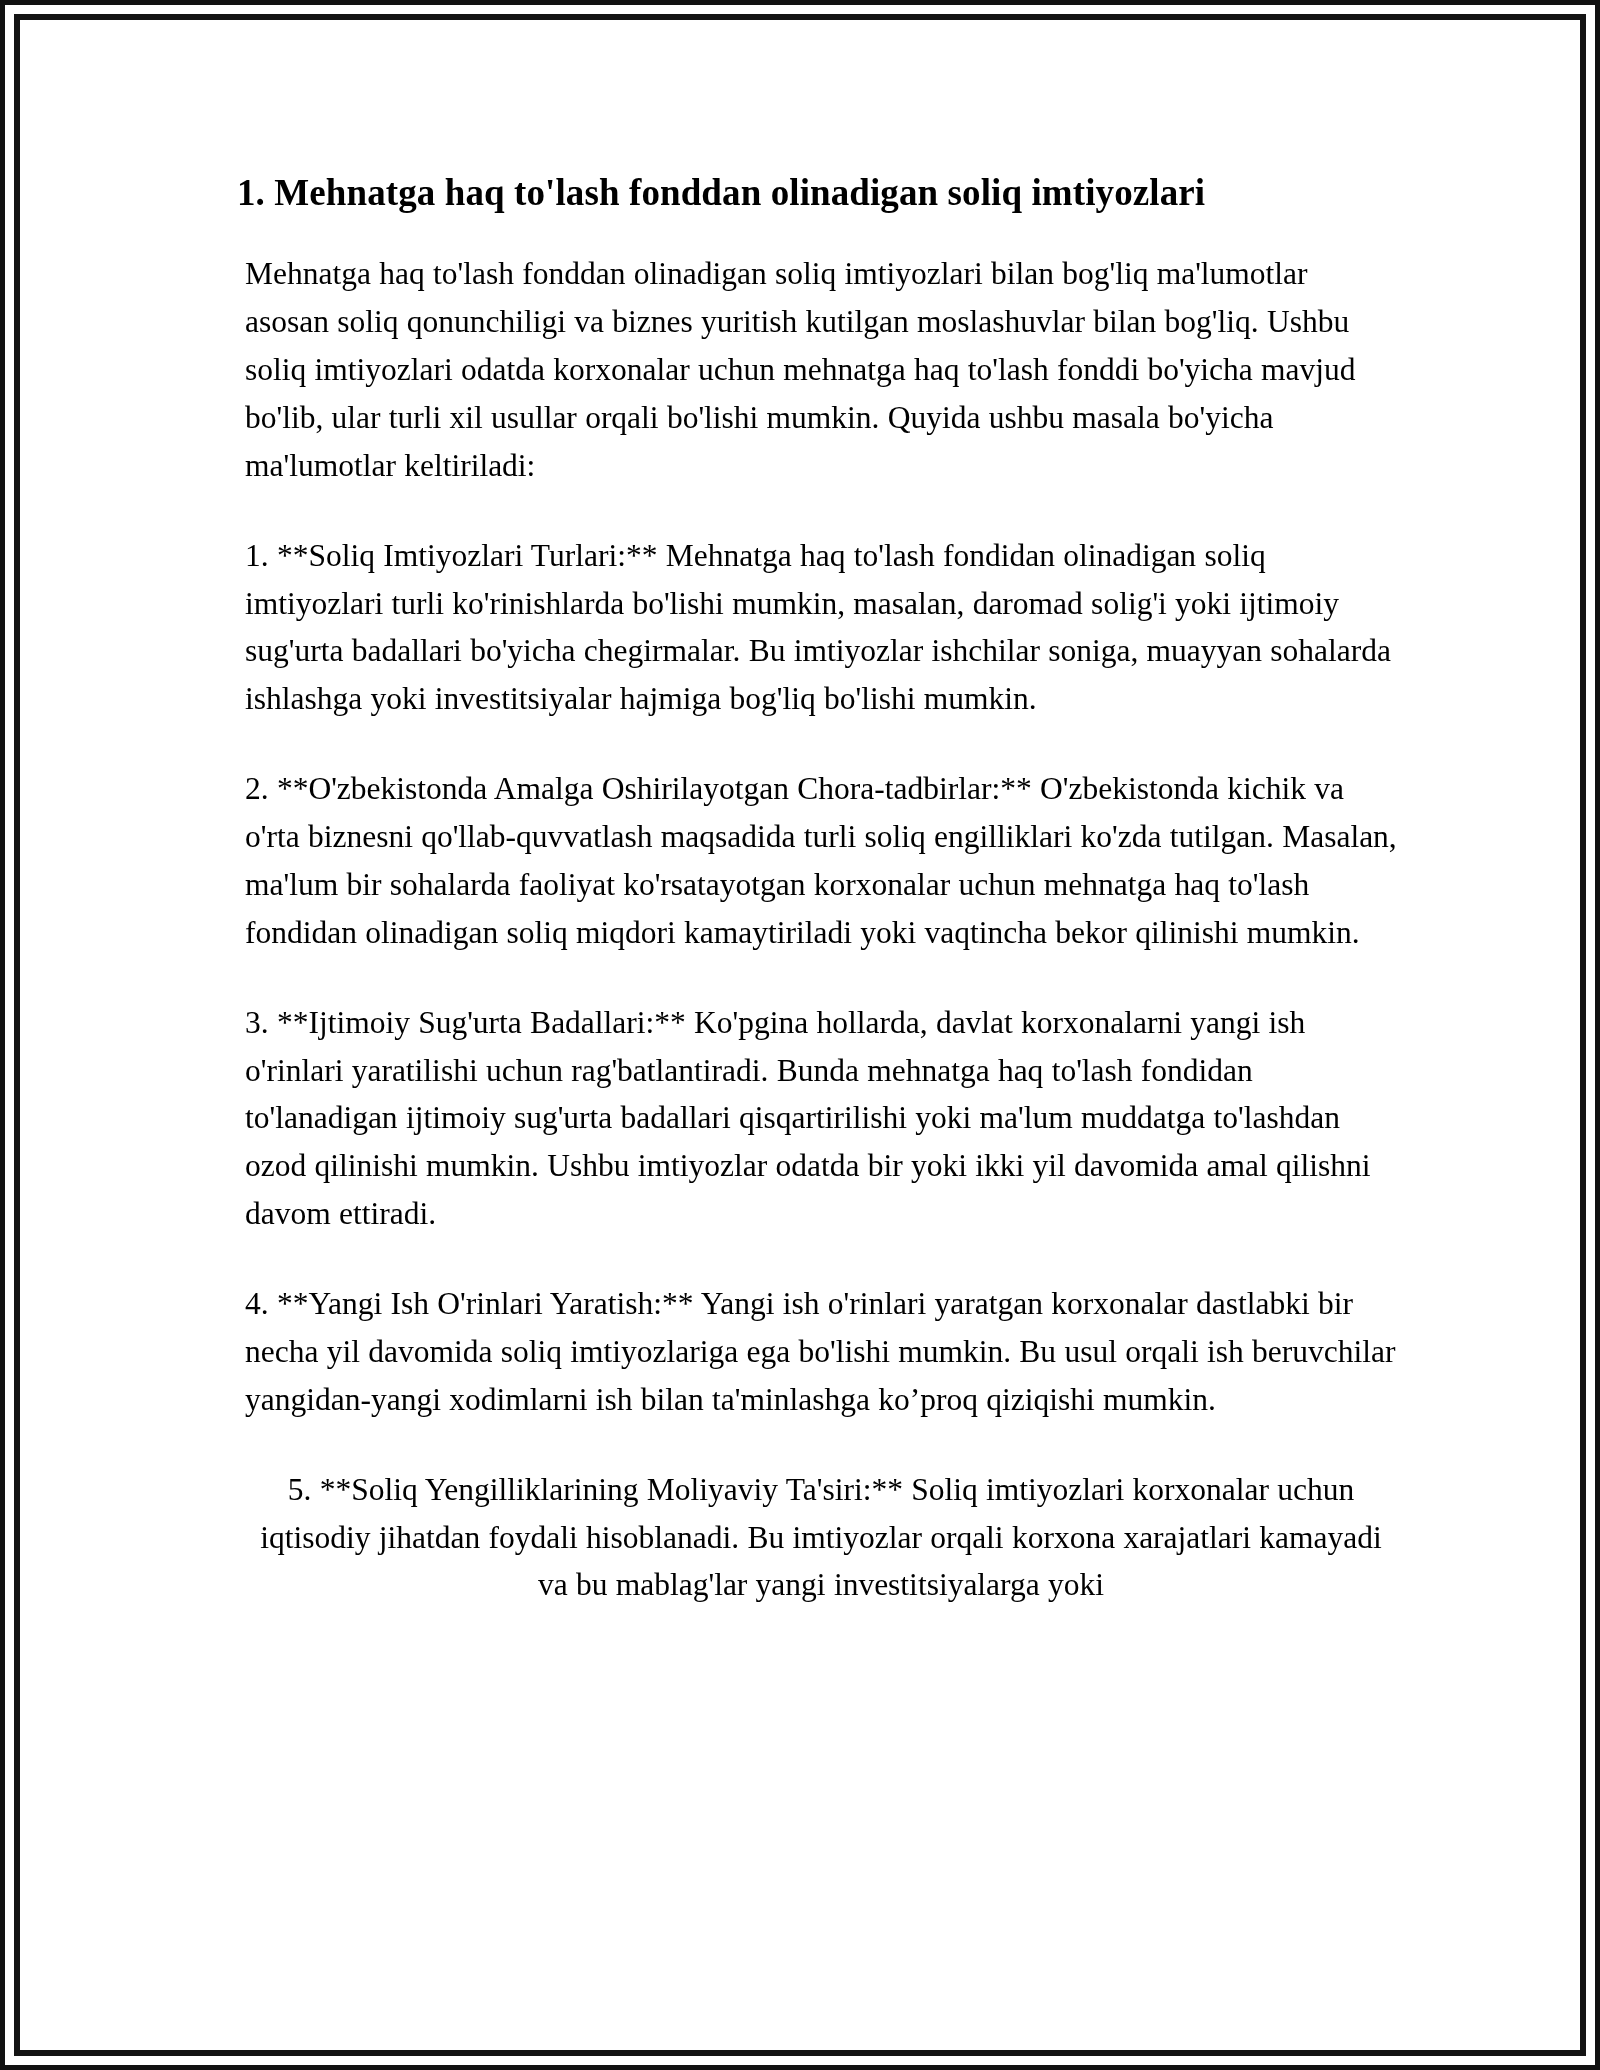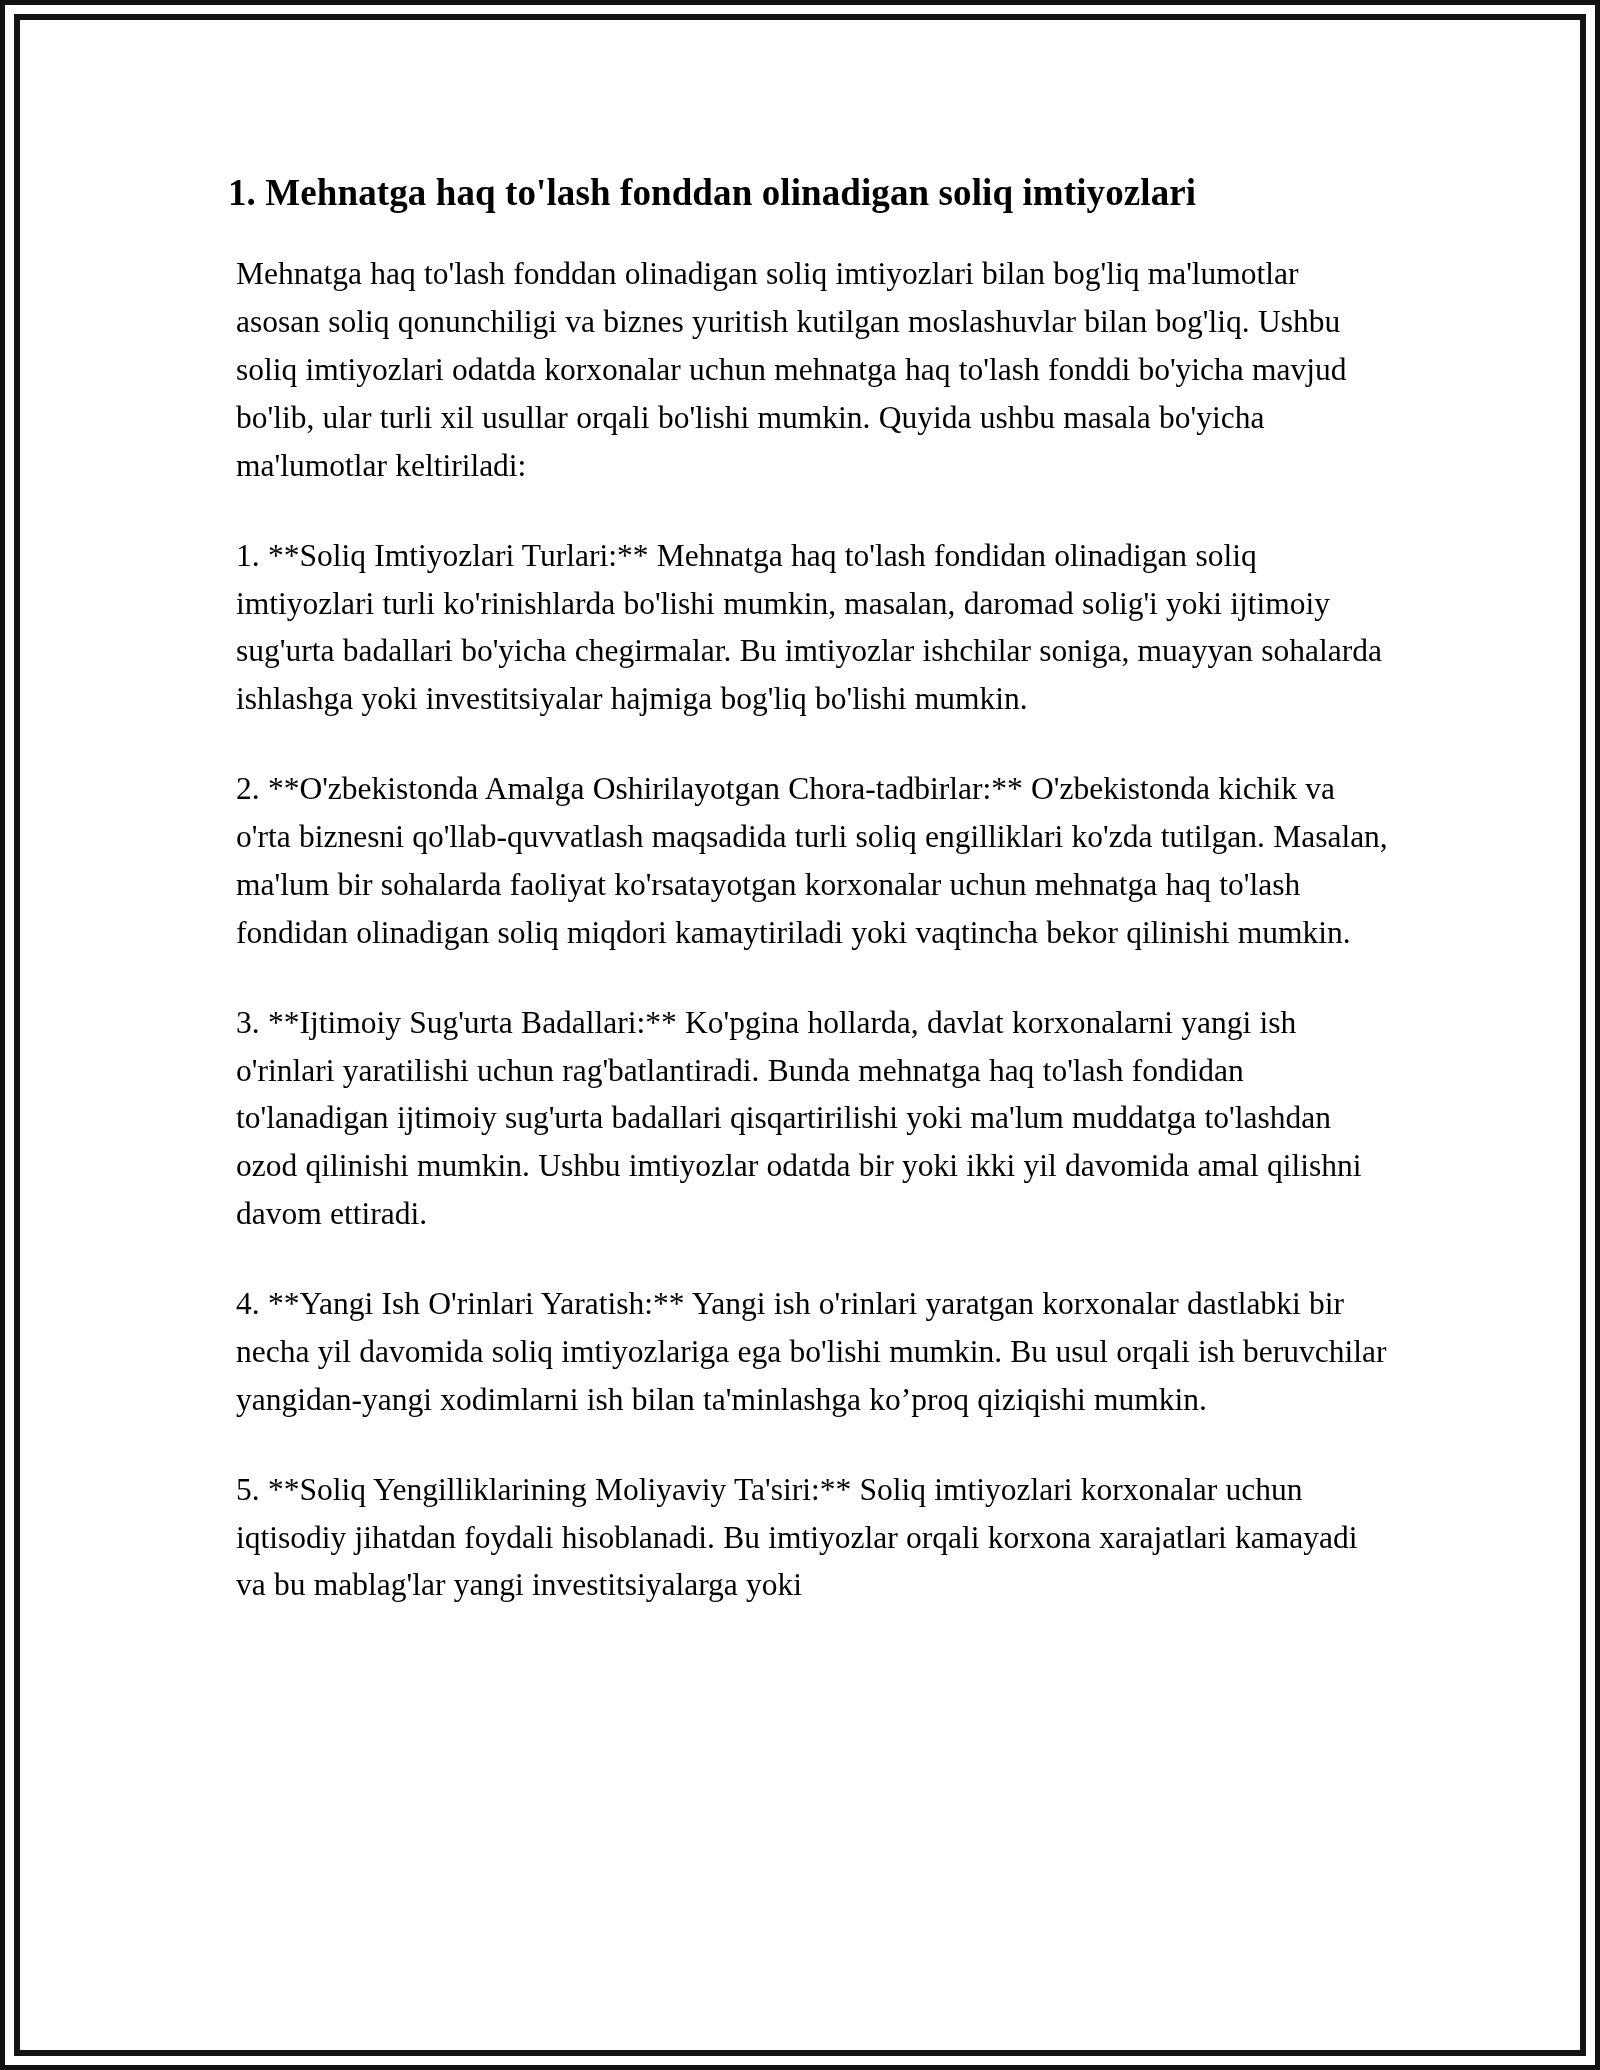--- a/index.html
+++ b/index.html
@@ -43,21 +43,21 @@
     top: 0;
     right: 0;
     bottom: 0;
     background: #ffffff;
     overflow: hidden;
   }
 
   
   .content {
     position: absolute;
-    left: 208px;
+    left: 217px;
     top: 150px;
     width: 1160px;
   }
 
   .doc-heading {
     font-size: 37px;
     font-weight: bold;
     line-height: 1.25;
     margin: 0 0 34px 0;
     letter-spacing: 0.1px;
@@ -66,20 +66,21 @@
   .doc-paragraph {
     font-size: 31.5px;
     line-height: 1.52;
     margin: 0 0 42px 8px;
     text-align: left;
     word-spacing: 0.4px;
   }
 
   .doc-paragraph:last-child {
     margin-bottom: 0;
+    text-align: center;
   }
 </style>
 </head>
 <body>
 
 <div class="page-frame">
   <div class="page-frame-inner">
     <div class="page-sheet">
 
       <div class="content">

